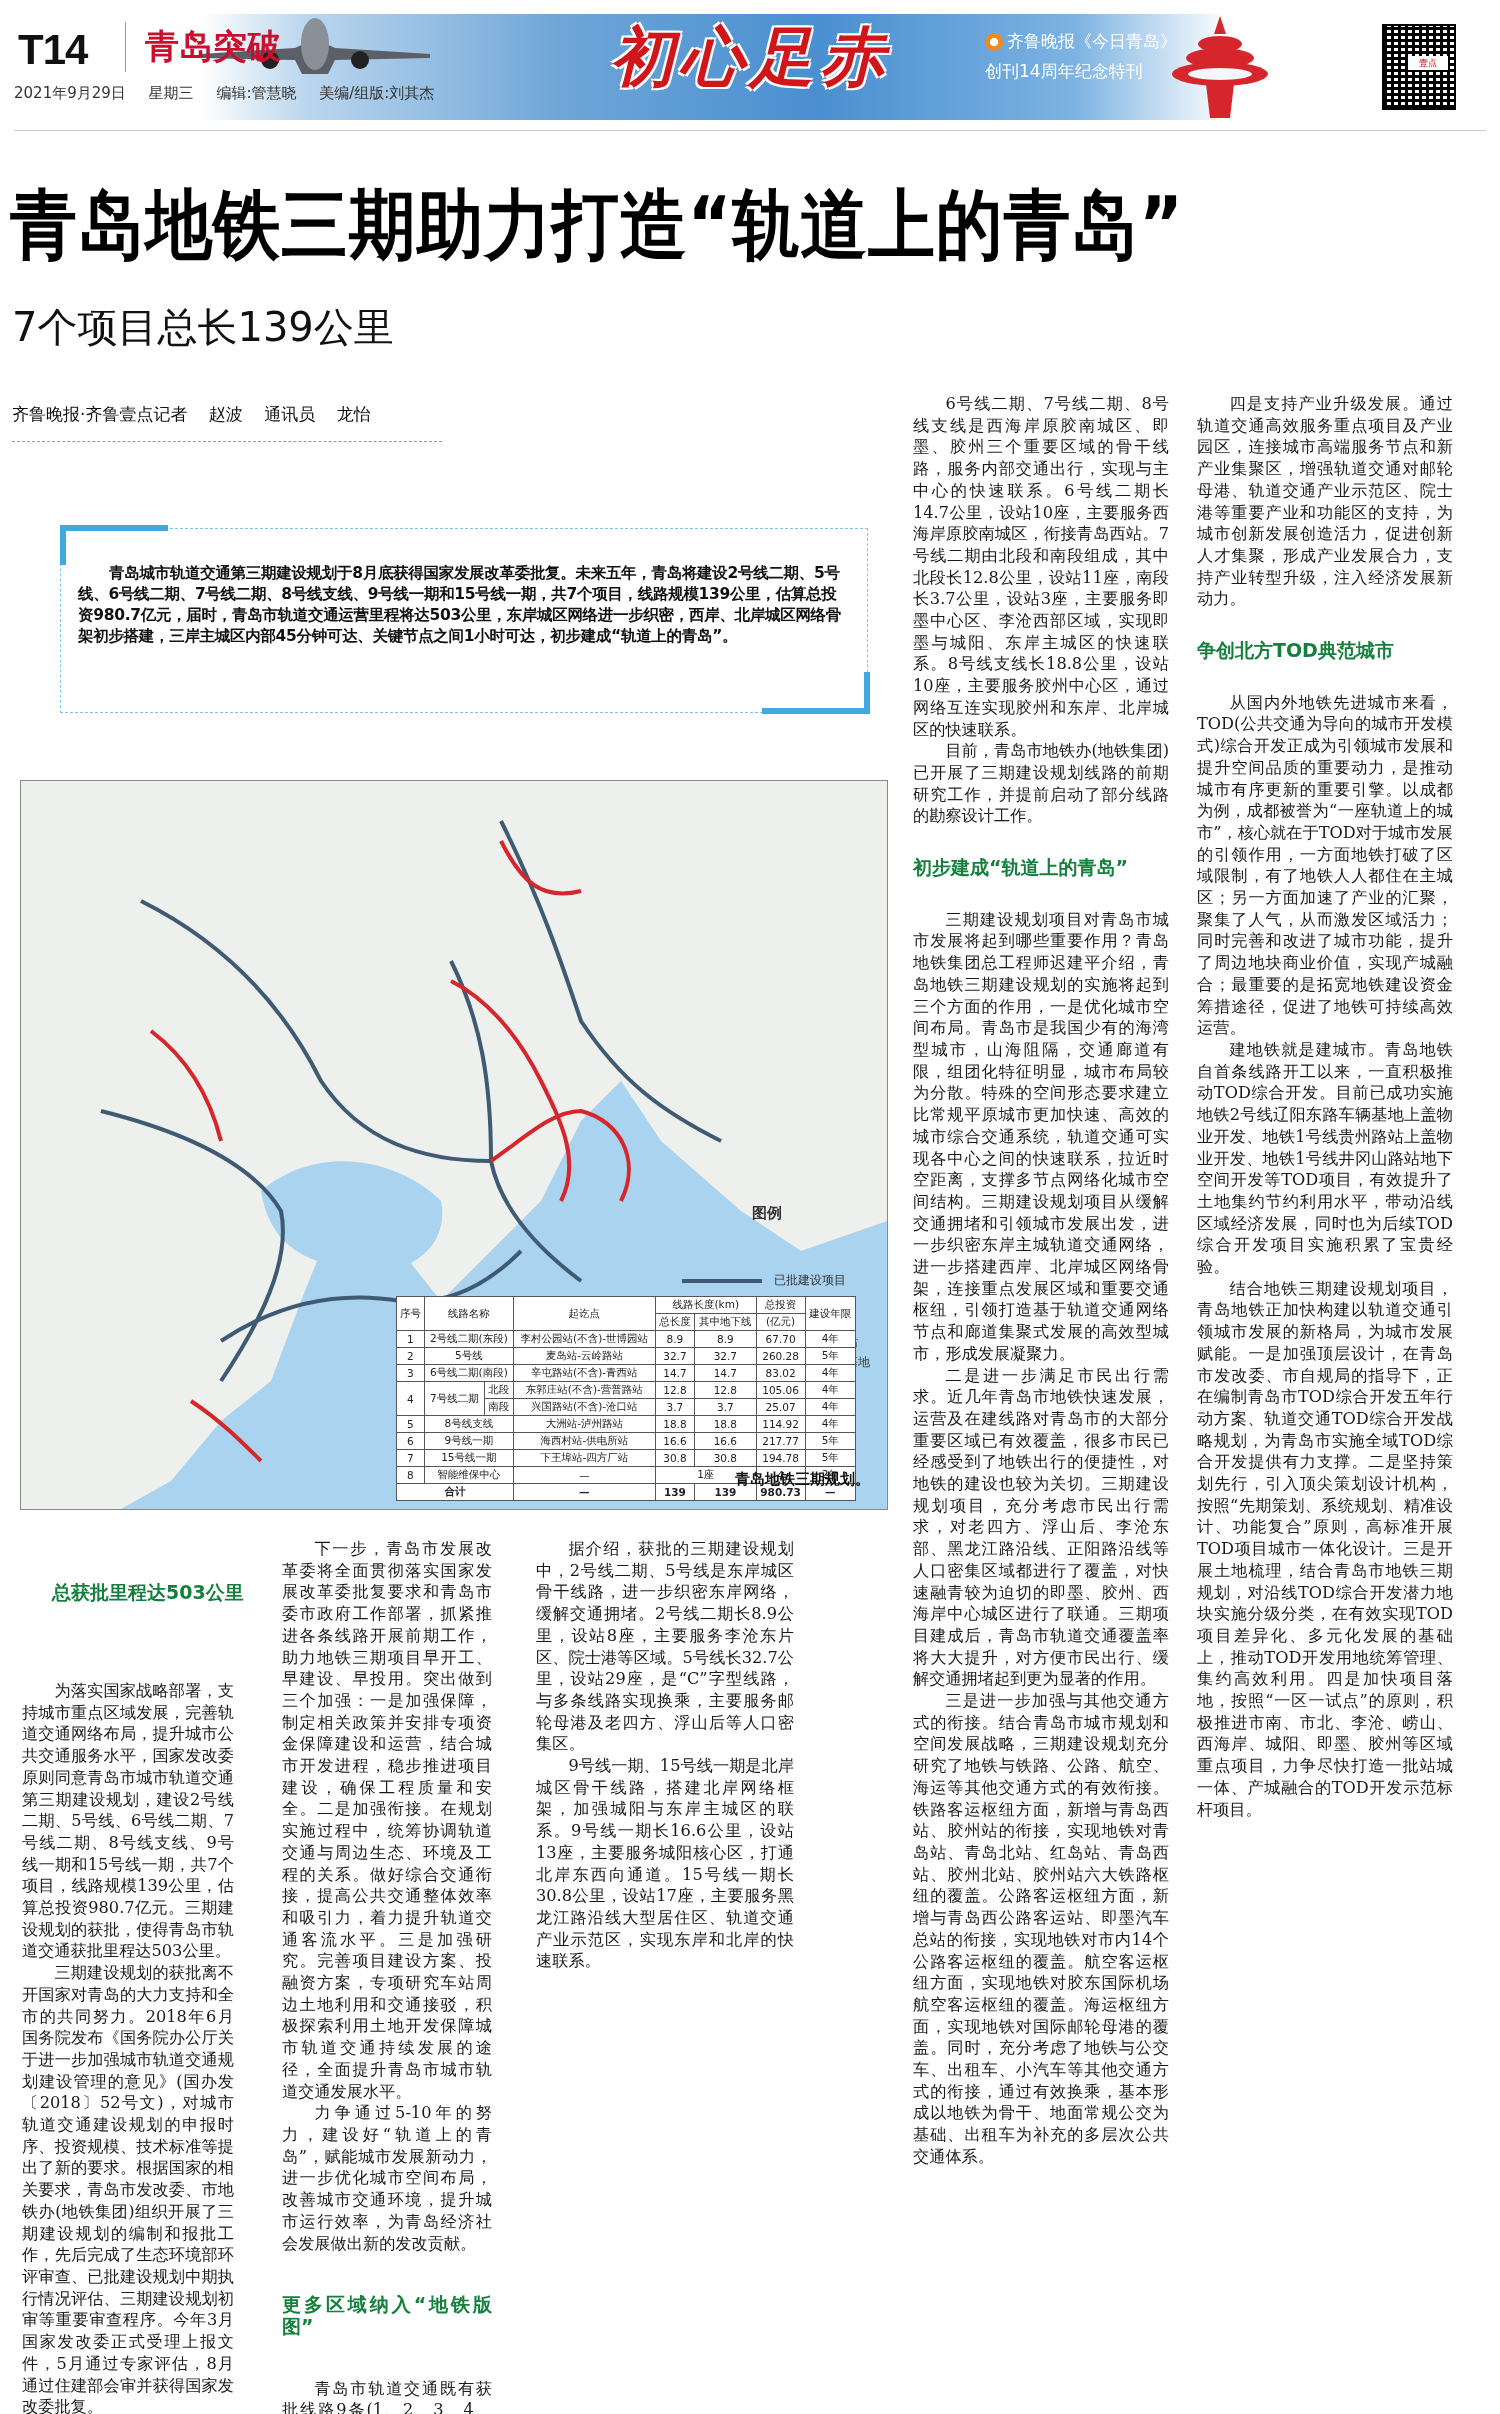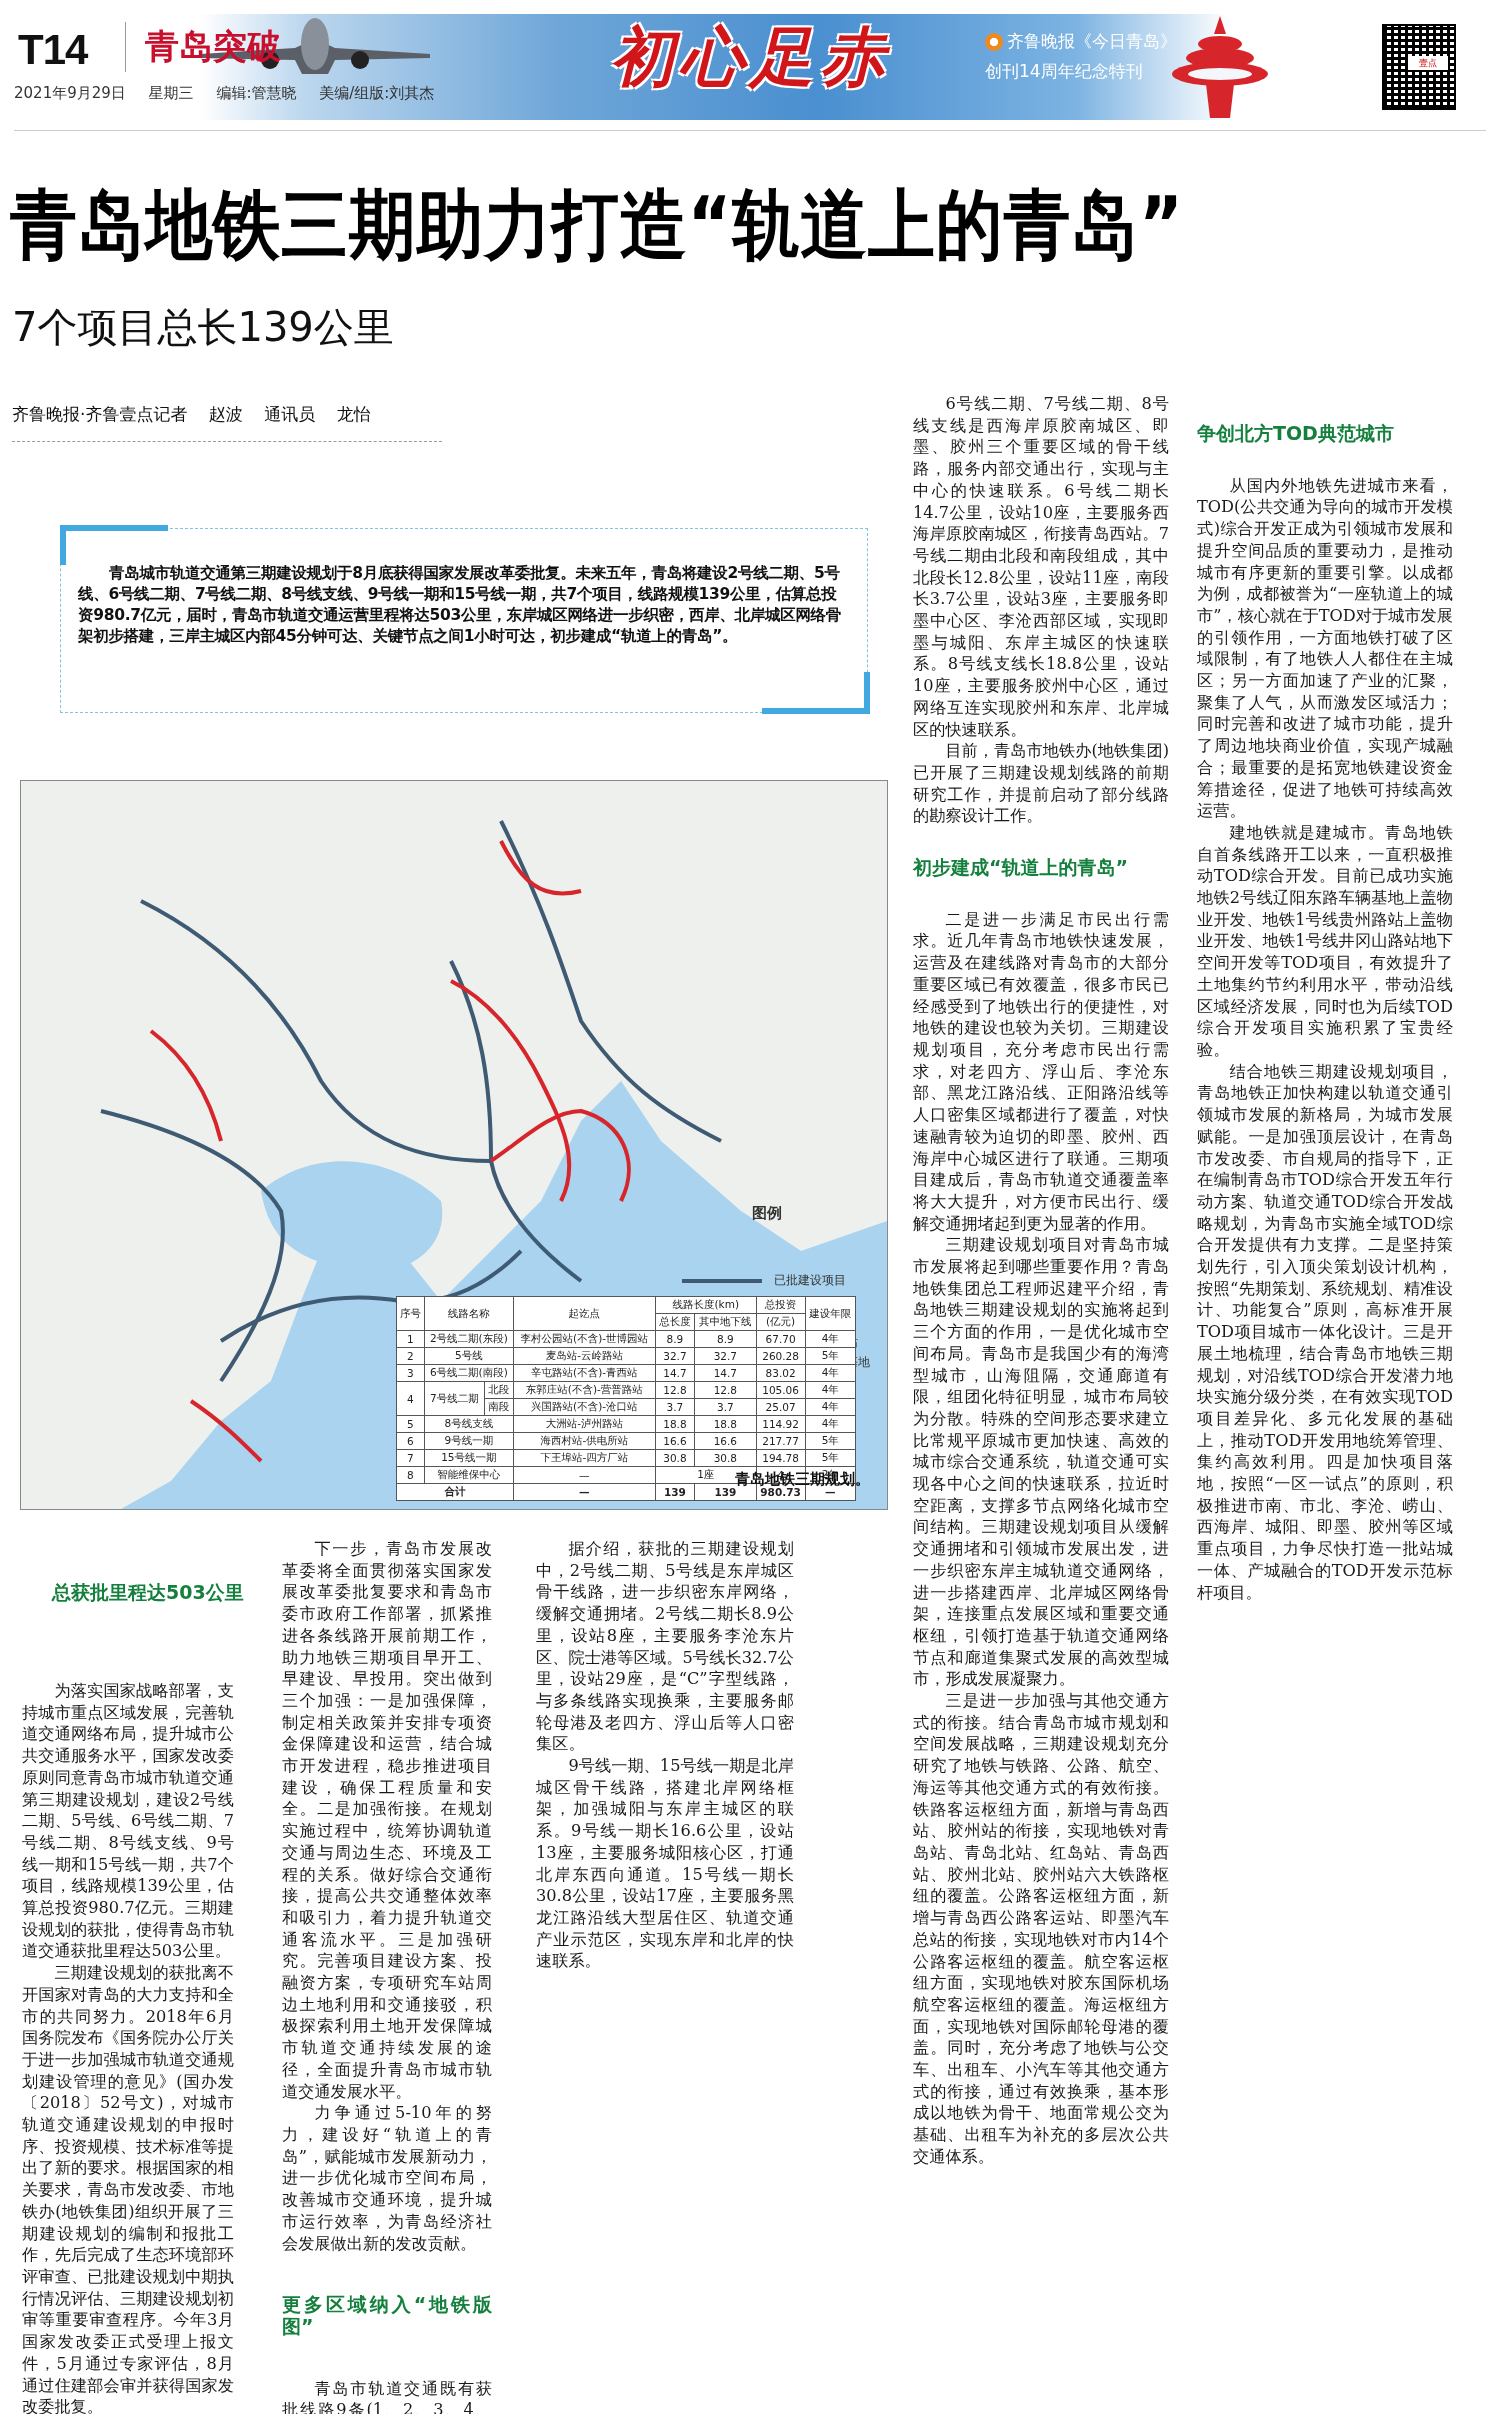--- a/index.html
+++ b/index.html
@@ -287,23 +287,24 @@
 
 <div class="abs col" style="left:508px;top:1538px;width:258px;margin-left:28px;">
   <p>据介绍，获批的三期建设规划中，2号线二期、5号线是东岸城区骨干线路，进一步织密东岸网络，缓解交通拥堵。2号线二期长8.9公里，设站8座，主要服务李沧东片区、院士港等区域。5号线长32.7公里，设站29座，是“C”字型线路，与多条线路实现换乘，主要服务邮轮母港及老四方、浮山后等人口密集区。</p>
   <p>9号线一期、15号线一期是北岸城区骨干线路，搭建北岸网络框架，加强城阳与东岸主城区的联系。9号线一期长16.6公里，设站13座，主要服务城阳核心区，打通北岸东西向通道。15号线一期长30.8公里，设站17座，主要服务黑龙江路沿线大型居住区、轨道交通产业示范区，实现东岸和北岸的快速联系。</p>
 </div>
 
 <div class="abs col colD" style="width:256px;">
   <p>6号线二期、7号线二期、8号线支线是西海岸原胶南城区、即墨、胶州三个重要区域的骨干线路，服务内部交通出行，实现与主中心的快速联系。6号线二期长14.7公里，设站10座，主要服务西海岸原胶南城区，衔接青岛西站。7号线二期由北段和南段组成，其中北段长12.8公里，设站11座，南段长3.7公里，设站3座，主要服务即墨中心区、李沧西部区域，实现即墨与城阳、东岸主城区的快速联系。8号线支线长18.8公里，设站10座，主要服务胶州中心区，通过网络互连实现胶州和东岸、北岸城区的快速联系。</p>
   <p>目前，青岛市地铁办(地铁集团)已开展了三期建设规划线路的前期研究工作，并提前启动了部分线路的勘察设计工作。</p>
   <div class="sect" style="margin:30px 0 30px 0;">初步建成“轨道上的青岛”</div>
+  <p>三期建设规划项目对青岛市城市发展将起到哪些重要作用？青岛地铁集团总工程师迟建平介绍，青岛地铁三期建设规划的实施将起到三个方面的作用，一是优化城市空间布局。青岛市是我国少有的海湾型城市，山海阻隔，交通廊道有限，组团化特征明显，城市布局较为分散。特殊的空间形态要求建立比常规平原城市更加快速、高效的城市综合交通系统，轨道交通可实现各中心之间的快速联系，拉近时空距离，支撑多节点网络化城市空间结构。三期建设规划项目从缓解交通拥堵和引领城市发展出发，进一步织密东岸主城轨道交通网络，进一步搭建西岸、北岸城区网络骨架，连接重点发展区域和重要交通枢纽，引领打造基于轨道交通网络节点和廊道集聚式发展的高效型城市，形成发展凝聚力。</p>
   <p>二是进一步满足市民出行需求。近几年青岛市地铁快速发展，运营及在建线路对青岛市的大部分重要区域已有效覆盖，很多市民已经感受到了地铁出行的便捷性，对地铁的建设也较为关切。三期建设规划项目，充分考虑市民出行需求，对老四方、浮山后、李沧东部、黑龙江路沿线、正阳路沿线等人口密集区域都进行了覆盖，对快速融青较为迫切的即墨、胶州、西海岸中心城区进行了联通。三期项目建成后，青岛市轨道交通覆盖率将大大提升，对方便市民出行、缓解交通拥堵起到更为显著的作用。</p>
-  <p>三期建设规划项目对青岛市城市发展将起到哪些重要作用？青岛地铁集团总工程师迟建平介绍，青岛地铁三期建设规划的实施将起到三个方面的作用，一是优化城市空间布局。青岛市是我国少有的海湾型城市，山海阻隔，交通廊道有限，组团化特征明显，城市布局较为分散。特殊的空间形态要求建立比常规平原城市更加快速、高效的城市综合交通系统，轨道交通可实现各中心之间的快速联系，拉近时空距离，支撑多节点网络化城市空间结构。三期建设规划项目从缓解交通拥堵和引领城市发展出发，进一步织密东岸主城轨道交通网络，进一步搭建西岸、北岸城区网络骨架，连接重点发展区域和重要交通枢纽，引领打造基于轨道交通网络节点和廊道集聚式发展的高效型城市，形成发展凝聚力。</p>
   <p>三是进一步加强与其他交通方式的衔接。结合青岛市城市规划和空间发展战略，三期建设规划充分研究了地铁与铁路、公路、航空、海运等其他交通方式的有效衔接。铁路客运枢纽方面，新增与青岛西站、胶州站的衔接，实现地铁对青岛站、青岛北站、红岛站、青岛西站、胶州北站、胶州站六大铁路枢纽的覆盖。公路客运枢纽方面，新增与青岛西公路客运站、即墨汽车总站的衔接，实现地铁对市内14个公路客运枢纽的覆盖。航空客运枢纽方面，实现地铁对胶东国际机场航空客运枢纽的覆盖。海运枢纽方面，实现地铁对国际邮轮母港的覆盖。同时，充分考虑了地铁与公交车、出租车、小汽车等其他交通方式的衔接，通过有效换乘，基本形成以地铁为骨干、地面常规公交为基础、出租车为补充的多层次公共交通体系。</p>
 </div>
 
 <div class="abs col colE">
+  <p>四是支持产业升级发展。通过轨道交通高效服务重点项目及产业园区，连接城市高端服务节点和新产业集聚区，增强轨道交通对邮轮母港、轨道交通产业示范区、院士港等重要产业和功能区的支持，为城市创新发展创造活力，促进创新人才集聚，形成产业发展合力，支持产业转型升级，注入经济发展新动力。</p>
   <div class="sect" style="margin:30px 0 30px 0;">争创北方TOD典范城市</div>
   <p>从国内外地铁先进城市来看，TOD(公共交通为导向的城市开发模式)综合开发正成为引领城市发展和提升空间品质的重要动力，是推动城市有序更新的重要引擎。以成都为例，成都被誉为“一座轨道上的城市”，核心就在于TOD对于城市发展的引领作用，一方面地铁打破了区域限制，有了地铁人人都住在主城区；另一方面加速了产业的汇聚，聚集了人气，从而激发区域活力；同时完善和改进了城市功能，提升了周边地块商业价值，实现产城融合；最重要的是拓宽地铁建设资金筹措途径，促进了地铁可持续高效运营。</p>
   <p>建地铁就是建城市。青岛地铁自首条线路开工以来，一直积极推动TOD综合开发。目前已成功实施地铁2号线辽阳东路车辆基地上盖物业开发、地铁1号线贵州路站上盖物业开发、地铁1号线井冈山路站地下空间开发等TOD项目，有效提升了土地集约节约利用水平，带动沿线区域经济发展，同时也为后续TOD综合开发项目实施积累了宝贵经验。</p>
   <p>结合地铁三期建设规划项目，青岛地铁正加快构建以轨道交通引领城市发展的新格局，为城市发展赋能。一是加强顶层设计，在青岛市发改委、市自规局的指导下，正在编制青岛市TOD综合开发五年行动方案、轨道交通TOD综合开发战略规划，为青岛市实施全域TOD综合开发提供有力支撑。二是坚持策划先行，引入顶尖策划设计机构，按照“先期策划、系统规划、精准设计、功能复合”原则，高标准开展TOD项目城市一体化设计。三是开展土地梳理，结合青岛市地铁三期规划，对沿线TOD综合开发潜力地块实施分级分类，在有效实现TOD项目差异化、多元化发展的基础上，推动TOD开发用地统筹管理、集约高效利用。四是加快项目落地，按照“一区一试点”的原则，积极推进市南、市北、李沧、崂山、西海岸、城阳、即墨、胶州等区域重点项目，力争尽快打造一批站城一体、产城融合的TOD开发示范标杆项目。</p>
 </div>
 
 </body></html>

